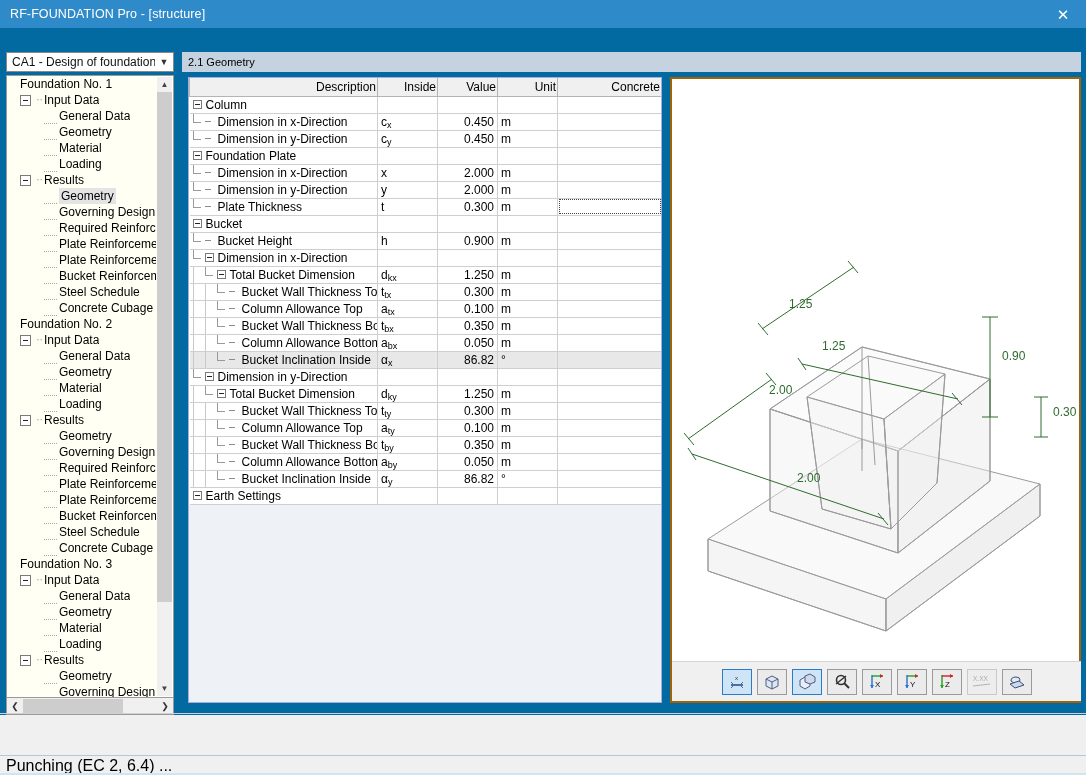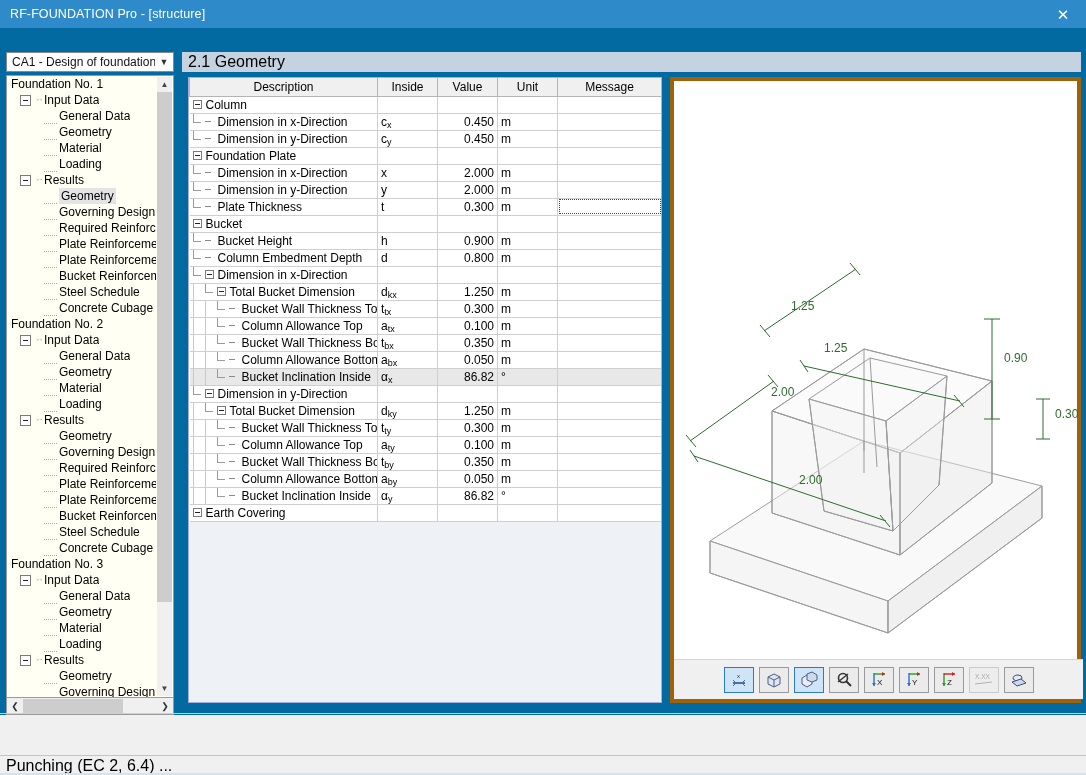--- a/index.html
+++ b/index.html
@@ -39,38 +39,38 @@
     position:absolute; left:6px; top:52px; width:168px; height:20px;
     background:#fff; border:1px solid #888;
     display:flex; align-items:center; font-size:12px; cursor:pointer;
   }
   .combo .cval { padding-left:5px; flex:1; white-space:nowrap; overflow:hidden; }
   .combo .carrow { width:18px; text-align:center; font-size:9px; color:#333; }
 
   
   .secheader {
     position:absolute; left:182px; top:52px; width:899px; height:20px;
-    background:#c5d3e0; color:#000; font-size:16px;
+    background:#c5d3e0; color:#000; font-size:11px;
     display:flex; align-items:center; padding-left:6px;
   }
 
   
   .tree {
     position:absolute; left:6px; top:75px; width:168px; height:623px;
     background:#fffff4; border:1px solid #9a9a9a; overflow:hidden;
   }
   .tree-inner { position:absolute; left:0; top:0; width:151px; height:100%; }
   .tnode {
     height:16px; line-height:16px; font-size:12px; white-space:nowrap;
     display:flex; align-items:center; cursor:default; color:#000;
     padding-right:2px;
   }
   .tnode .lbl { overflow:hidden; white-space:nowrap; }
   .tnode.sel .lbl { background:#e4e4e4; padding:0 2px; }
-  .lvl0 { padding-left:4px; }
+  .lvl0 { padding-left:13px; }
   .lvl1 { padding-left:13px; }
   .lvl2 { padding-left:37px;align-items:flex-end; }
   .expander {
     width:11px; height:11px; border:1px solid #7a7a7a; background:#fff;
     display:inline-block; position:relative; margin-right:4px; flex:0 0 auto;
   }
   .expander:before {
     content:""; position:absolute; left:2px; top:4px; width:5px; height:1px; background:#222;
   }
   .dots { width:9px; flex:0 0 auto; display:inline-block; color:#999; font-size:10px;
@@ -113,21 +113,21 @@
     background:#eef1f6; border:1px solid #a7aede; overflow:hidden;
   }
   table.grid { border-collapse:collapse; width:472px; table-layout:fixed; background:#fff; }
   table.grid col.c0 { width:188px; }
   table.grid col.c1 { width:60px; }
   table.grid col.c2 { width:60px; }
   table.grid col.c3 { width:60px; }
   table.grid col.c4 { width:104px; }
   table.grid th {
     height:18px; background:#f0f0f0; border:1px solid #b4b4b4; border-top:none;
-    font-weight:normal; font-size:12px; color:#000; text-align:center;
+    font-weight:normal; font-size:12px; color:#000; text-align:right;
   }
   table.grid td {
     height:16px; border-right:1px solid #cfcfcf; border-bottom:1px solid #cfcfcf;
     font-size:12px; padding:0 3px; color:#000; white-space:nowrap; overflow:hidden;
     background:#fff;
   }
   td.desc { position:relative; }
   td.sym  { text-align:left; padding-left:4px; }
   td.val  { text-align:right; padding-right:5px; }
   td.unit { text-align:left; padding-left:4px; }
@@ -151,21 +151,21 @@
   }
   .elbow:before { content:""; position:absolute; left:0; top:0; bottom:8px; width:1px; background:#9a9a9a; }
   .elbow:after  { content:""; position:absolute; left:0; top:8px; width:8px; height:1px; background:#9a9a9a; }
   .vline { width:9px; height:16px; flex:0 0 auto; margin-right:3px; position:relative; }
   .vline:before { content:""; position:absolute; left:0; top:0; bottom:0; width:1px; background:#c8c8c8; }
   sub { font-size:9px; vertical-align:baseline; position:relative; top:2px; }
 
   
   .panel3d {
     position:absolute; left:670px; top:77px; width:411px; height:626px;
-    background:#fff; border:4px solid #a16207;
+    background:#fff; border:2px solid #a16207;
   }
   .panel3d svg { display:block; }
   .gbar {
     position:absolute; left:0; bottom:0; width:409px; height:40px;
     background:#f0f0f0; border-top:1px solid #d6d6d6;
     display:flex; align-items:center; justify-content:center; gap:5px;
   }
   .gbtn {
     width:30px; height:26px; border:1px solid #9a9a9a; background:#ebebeb;
     display:flex; align-items:center; justify-content:center; cursor:pointer;
@@ -387,21 +387,21 @@
           <col class="c2">
           <col class="c3">
           <col class="c4">
         </colgroup>
       <thead>
         <tr>
           <th>Description</th>
           <th>Inside</th>
           <th>Value</th>
           <th>Unit</th>
-          <th>Message</th>
+          <th>Concrete</th>
         </tr>
       </thead>
       <tbody id="grid-body">
           <tr>
             <td class="desc">
               <div class="dnode">
                 <span class="dbox"></span>
                 <span class="dtext">Column</span>
               </div>
             </td>
@@ -509,33 +509,20 @@
             </td>
             <td class="sym"><span>h</span></td>
             <td class="val">0.900</td>
             <td class="unit">m</td>
             <td class="msg"></td>
           </tr>
           <tr>
             <td class="desc">
               <div class="dnode">
                 <span class="elbow"></span>
-                <span class="dash"></span>
-                <span class="dtext">Column Embedment Depth</span>
-              </div>
-            </td>
-            <td class="sym"><span>d</span></td>
-            <td class="val">0.800</td>
-            <td class="unit">m</td>
-            <td class="msg"></td>
-          </tr>
-          <tr>
-            <td class="desc">
-              <div class="dnode">
-                <span class="elbow"></span>
                 <span class="dbox"></span>
                 <span class="dtext">Dimension in x-Direction</span>
               </div>
             </td>
             <td class="sym"></td>
             <td class="val"></td>
             <td class="unit"></td>
             <td class="msg"></td>
           </tr>
           <tr>
@@ -726,21 +713,21 @@
             </td>
             <td class="sym"><span>α</span><sub>y</sub></td>
             <td class="val">86.82</td>
             <td class="unit">°</td>
             <td class="msg"></td>
           </tr>
           <tr>
             <td class="desc">
               <div class="dnode">
                 <span class="dbox"></span>
-                <span class="dtext">Earth Covering</span>
+                <span class="dtext">Earth Settings</span>
               </div>
             </td>
             <td class="sym"></td>
             <td class="val"></td>
             <td class="unit"></td>
             <td class="msg"></td>
           </tr>
         </tbody>
     </table>
   </div>

